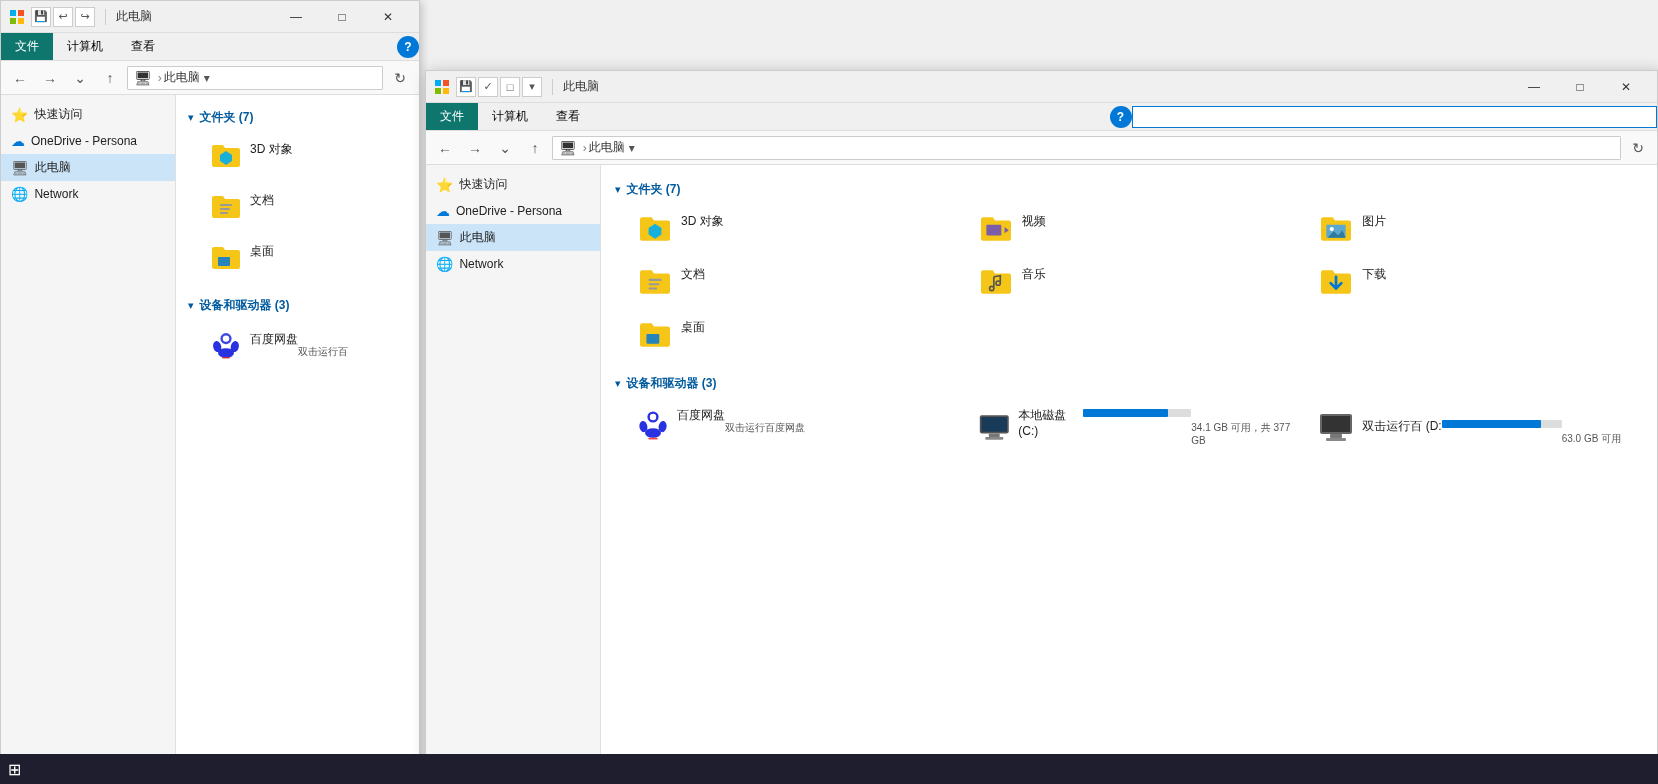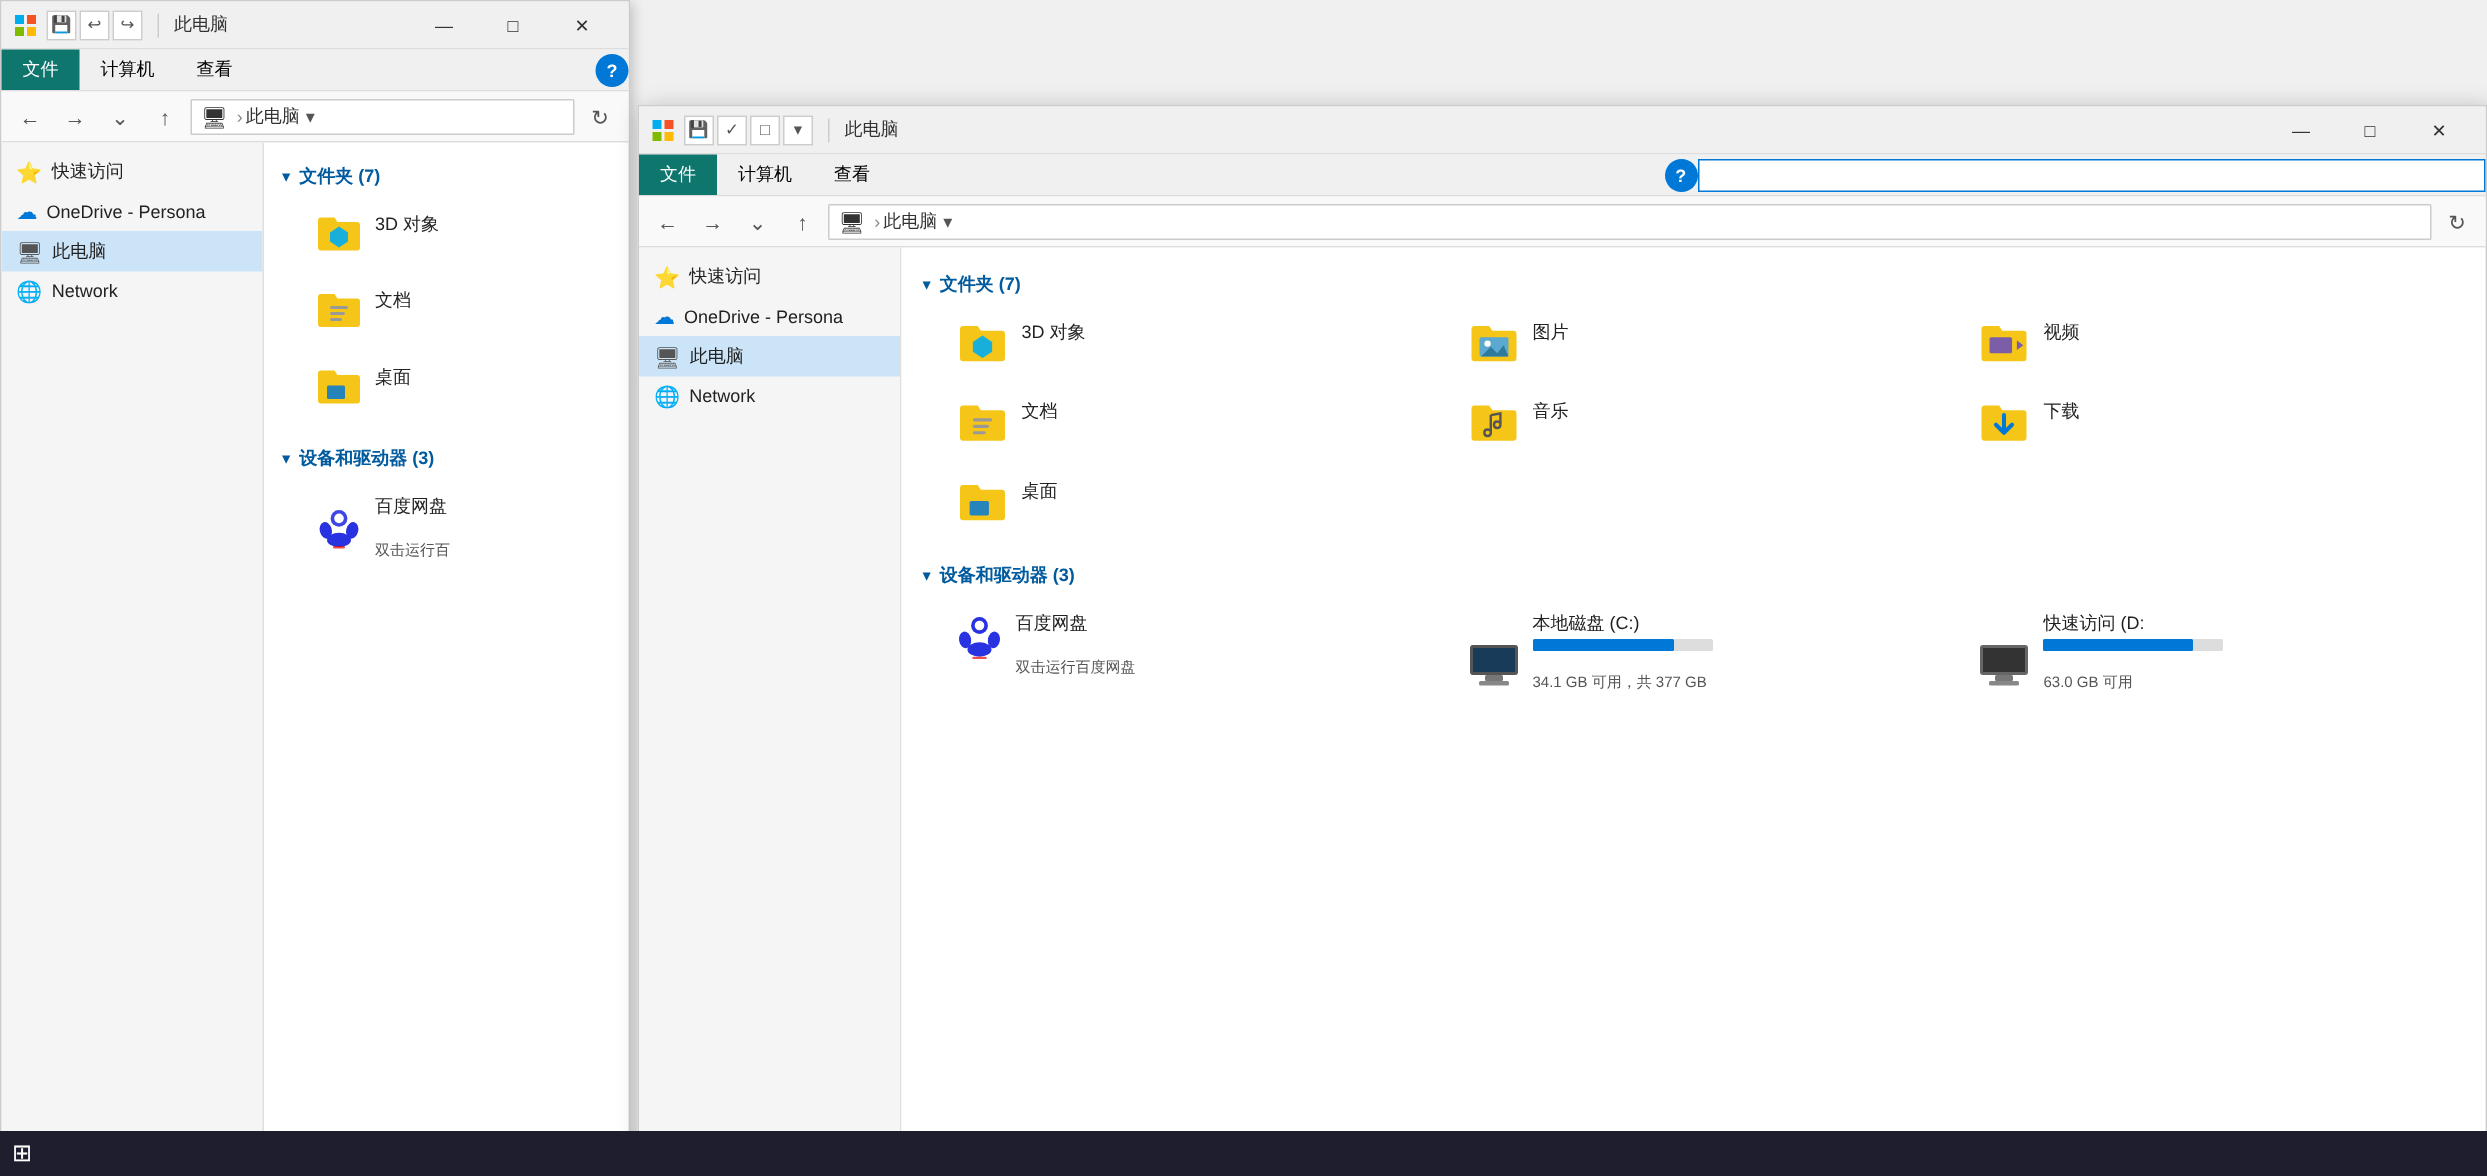--- a/index.html
+++ b/index.html
@@ -202,21 +202,21 @@
 
     
     .drive-item {
       display: flex;
       align-items: flex-end;
       gap: 8px;
       padding: 5px 6px;
       cursor: pointer;
       border-radius: 2px;
     }
-    .drive-info { display: flex; flex-direction: column; min-width: 0; }
+    .drive-info { display: flex; flex-direction: row; min-width: 0; }
     .drive-name { font-size: 12px; color: #222; }
     .drive-bar-wrap { width: 120px; height: 8px; background: #ddd; border-radius: 1px; margin-top: 2px; }
     .drive-bar { height: 8px; background: #0078d7; border-radius: 1px; }
     .drive-free { font-size: 10px; color: #555; margin-top: 14px; }
 
     
     .baidu-item {
       display: flex;
       align-items: center;
       gap: 8px;
@@ -529,37 +529,37 @@
               <polygon points="16,10 22,14 22,20 16,24 10,20 10,14" fill="#00adef" opacity="0.9"></polygon>
             </svg>
           </span>
           <span class="folder-label">3D 对象</span>
         </div>
 
         <div class="folder-item">
           <span class="folder-icon">
             <svg width="36" height="30" viewBox="0 0 32 28">
               <path d="M2 6 Q2 4 4 4 L13 4 L15 7 L28 7 Q30 7 30 9 L30 24 Q30 26 28 26 L4 26 Q2 26 2 24 Z" fill="#f5c518"></path>
+              <rect x="7" y="11" width="14" height="10" rx="1" fill="#7b5ea7"></rect>
+              <polygon points="24,13 28,16 24,19" fill="#7b5ea7"></polygon>
+            </svg>
+          </span>
+          <span class="folder-label">视频</span>
+        </div>
+
+        <div class="folder-item">
+          <span class="folder-icon">
+            <svg width="36" height="30" viewBox="0 0 32 28">
+              <path d="M2 6 Q2 4 4 4 L13 4 L15 7 L28 7 Q30 7 30 9 L30 24 Q30 26 28 26 L4 26 Q2 26 2 24 Z" fill="#f5c518"></path>
               <rect x="7" y="11" width="18" height="12" rx="1" fill="#5ba8d0"></rect>
               <circle cx="12" cy="15" r="2" fill="#fff"></circle>
               <polygon points="8,23 14,17 18,21 22,16 25,23" fill="#2e7a9c"></polygon>
             </svg>
           </span>
           <span class="folder-label">图片</span>
-        </div>
-
-        <div class="folder-item">
-          <span class="folder-icon">
-            <svg width="36" height="30" viewBox="0 0 32 28">
-              <path d="M2 6 Q2 4 4 4 L13 4 L15 7 L28 7 Q30 7 30 9 L30 24 Q30 26 28 26 L4 26 Q2 26 2 24 Z" fill="#f5c518"></path>
-              <rect x="7" y="11" width="14" height="10" rx="1" fill="#7b5ea7"></rect>
-              <polygon points="24,13 28,16 24,19" fill="#7b5ea7"></polygon>
-            </svg>
-          </span>
-          <span class="folder-label">视频</span>
         </div>
 
         <div class="folder-item">
           <span class="folder-icon">
             <svg width="36" height="30" viewBox="0 0 32 28">
               <path d="M2 6 Q2 4 4 4 L13 4 L15 7 L28 7 Q30 7 30 9 L30 24 Q30 26 28 26 L4 26 Q2 26 2 24 Z" fill="#f5c518"></path>
               <rect x="10" y="12" width="12" height="2" rx="1" fill="#999"></rect>
               <rect x="10" y="16" width="10" height="2" rx="1" fill="#999"></rect>
               <rect x="10" y="20" width="8" height="2" rx="1" fill="#999"></rect>
             </svg>
@@ -638,21 +638,21 @@
         </div>
 
         <div class="drive-item">
           <svg width="36" height="36" viewBox="0 0 36 36">
             <rect x="2" y="4" width="32" height="20" rx="2" fill="#666"></rect>
             <rect x="4" y="6" width="28" height="16" fill="#333"></rect>
             <rect x="12" y="24" width="12" height="4" rx="1" fill="#777"></rect>
             <rect x="8" y="28" width="20" height="3" rx="1" fill="#888"></rect>
           </svg>
           <div class="drive-info">
-            <span class="drive-name">快速访问 (D:</span>
+            <span class="drive-name">双击运行百 (D:</span>
             <div class="drive-bar-wrap">
               <div class="drive-bar" style="width: 83%; background: #0078d7;"></div>
             </div>
             <span class="drive-free">63.0 GB 可用</span>
           </div>
         </div>
       </div>
     </div>
   </div>
 </div>

